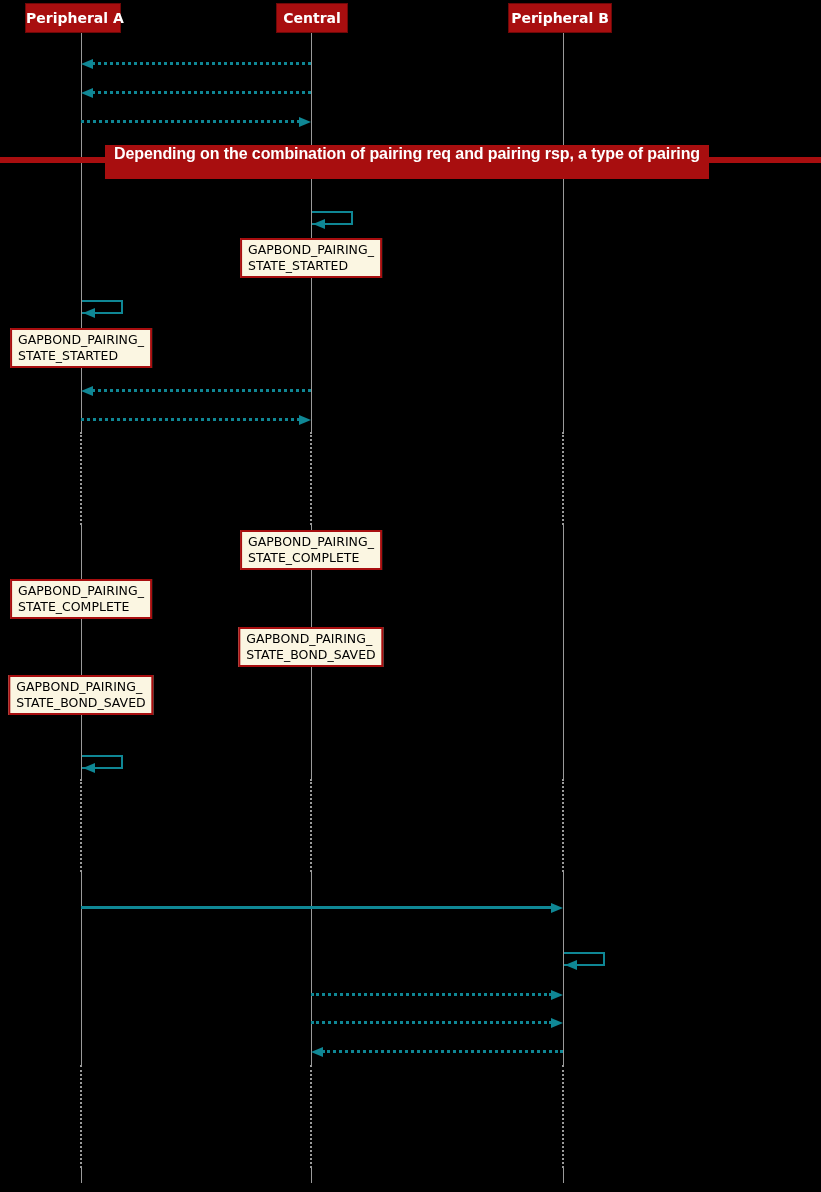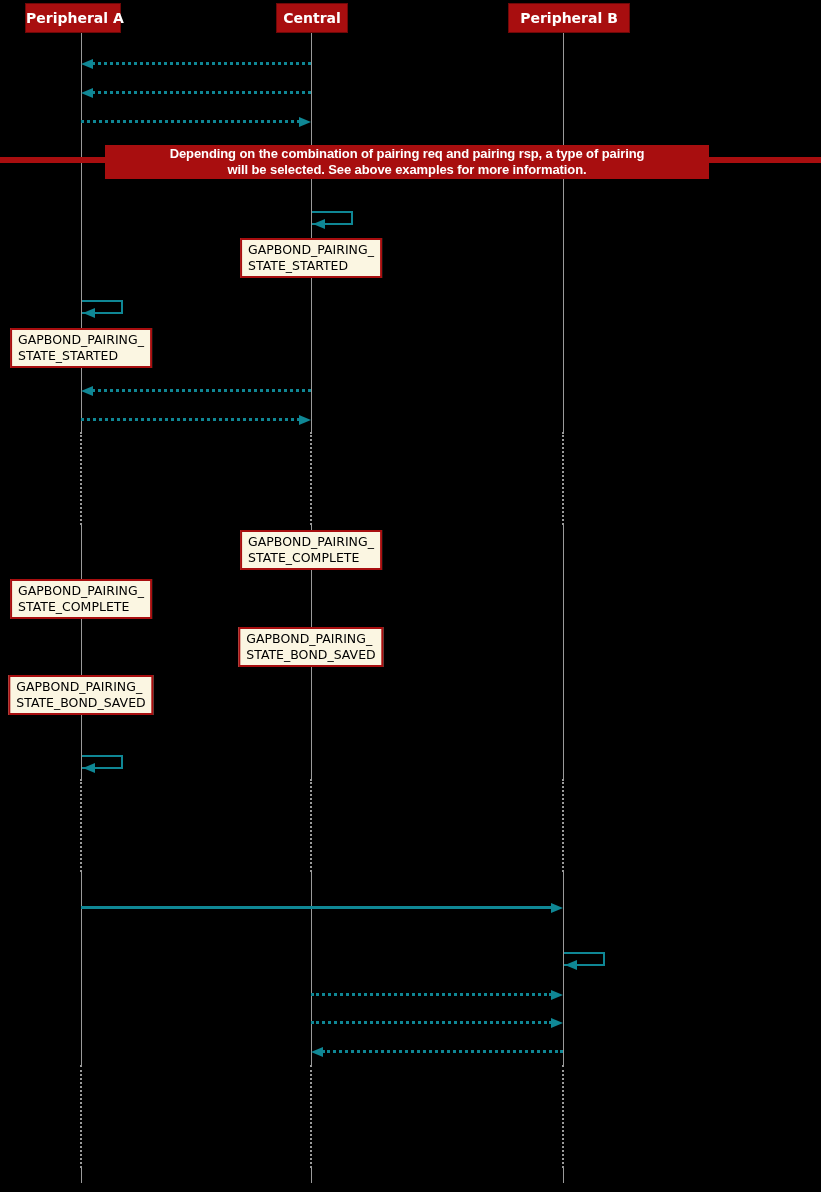--- a/index.html
+++ b/index.html
@@ -24,21 +24,21 @@
   .head{position:absolute;width:0;height:0;border-top:5px solid transparent;border-bottom:5px solid transparent;}
   .head.left{border-right:12px solid var(--teal,#0f8795);}
   .head.right{border-left:12px solid var(--teal,#0f8795);}
   .selfmsg{position:absolute;width:41px;height:14px;box-sizing:border-box;
     border:2px solid var(--teal,#0f8795);border-left:none;}
   
   .divider-line{position:absolute;left:0;top:157px;width:821px;height:6px;background:var(--red,#a80e0f);}
   .divider-box{
     position:absolute;left:105px;top:145px;width:604px;height:34px;box-sizing:border-box;
     background:var(--red,#a80e0f);color:var(--white,#fff);
-    font-family:"Liberation Sans",sans-serif;font-weight:bold;font-size:13px;line-height:16px;
+    font-family:"Liberation Sans",sans-serif;font-weight:bold;font-size:16px;line-height:16px;
     text-align:center;padding-top:1px;letter-spacing:-0.1px;
   }
   
   .note{
     position:absolute;transform:translateX(-50%);
     background:var(--note_bg,#fbf6e2);border:2px solid var(--red,#a80e0f);
     color:var(--note_text,#000);font-size:12.5px;line-height:16px;
     padding:2px 6px;white-space:nowrap;
   }
 </style>
@@ -92,26 +92,25 @@
       <div class="line dashed" style="left: 311px; top: 993px; width: 241px;"></div>
       <div class="head right" style="left: 551px; top: 990px;"></div>
       <div class="line dashed" style="left: 311px; top: 1021px; width: 241px;"></div>
       <div class="head right" style="left: 551px; top: 1018px;"></div>
       <div class="line dashed" style="left: 322px; top: 1050px; width: 241px;"></div>
       <div class="head left" style="left: 311px; top: 1047px;"></div>
     </div>
 
   <div class="participant" style="left:25px;width:96px">Peripheral A</div>
   <div class="participant" style="left:276px;width:72px">Central</div>
-  <div class="participant" style="left:508px;width:122px">Peripheral B</div>
+  <div class="participant" style="left:508px;width:104px">Peripheral B</div>
 
   <div class="divider-line"></div>
   <div class="divider-box">
     <div>Depending on the combination of pairing req and pairing rsp, a type of pairing</div>
-    <div>will be selected. See above examples for more information.</div>
   </div>
 
   <div class="note" style="left:311px;top:238px">
     <div>GAPBOND_PAIRING_</div>
     <div>STATE_STARTED</div>
   </div>
   <div class="note" style="left:81px;top:328px">
     <div>GAPBOND_PAIRING_</div>
     <div>STATE_STARTED</div>
   </div>

